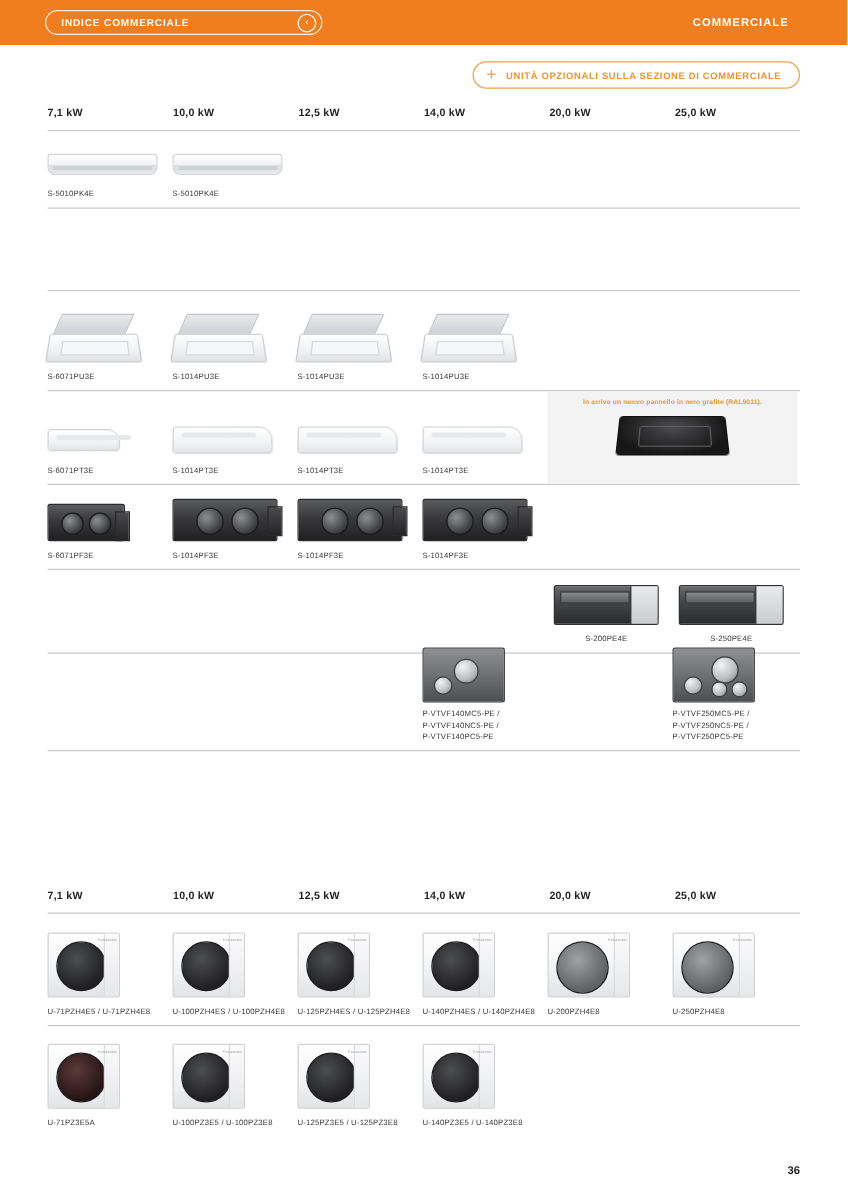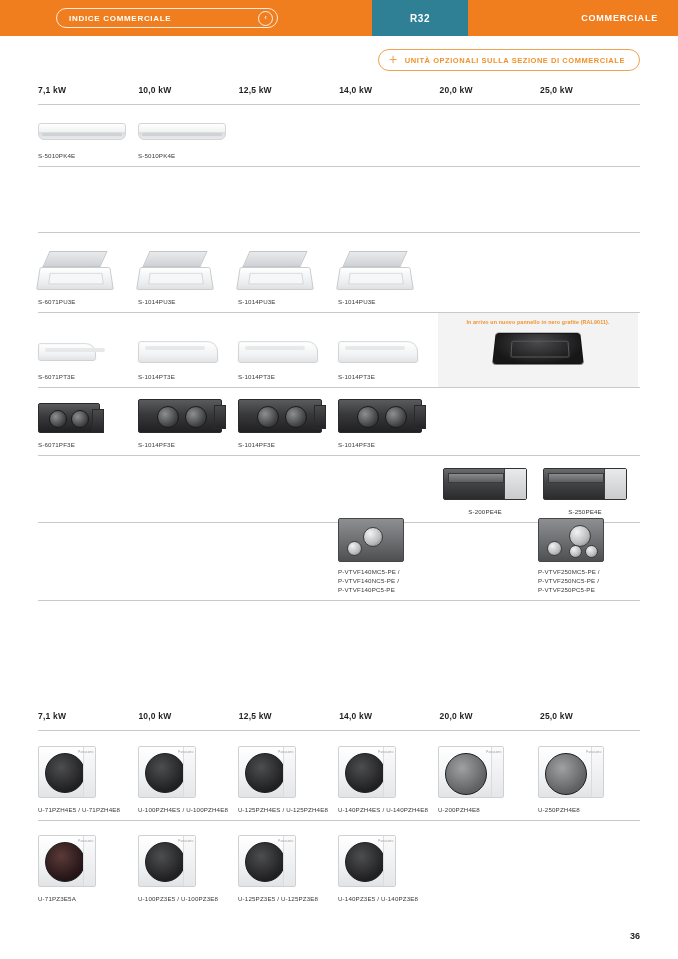--- a/index.html
+++ b/index.html
@@ -18,21 +18,21 @@
   .header {
     display: flex;
     height: 36px;
     width: 100%;
   }
   .header-left {
     background: #f07d1e;
     flex: 1 1 auto;
     display: flex;
     align-items: center;
-    padding-left: 56px;
+    padding-left: 36px;
     position: relative;
   }
   .index-pill {
     border: 1px solid rgba(255,255,255,0.85);
     border-radius: 12px;
     height: 20px;
     display: flex;
     align-items: center;
     padding: 0 4px 0 12px;
     gap: 10px;
@@ -58,21 +58,21 @@
     display: flex; align-items: center; justify-content: center;
     color: #fff;
     font-size: 10px;
     font-weight: bold;
     letter-spacing: 0.6px;
   }
   .header-right {
     background: #f07d1e;
     width: 210px;
     display: flex; align-items: center; justify-content: flex-end;
-    padding-right: 20px;
+    padding-right: 47px;
     color: #ffffff;
     font-size: 9px;
     font-weight: bold;
     letter-spacing: 0.8px;
   }
 
   
   .page {
     position: relative;
     padding: 0 38px;
@@ -329,21 +329,20 @@
 </head>
 <body>
 
 <div class="header">
   <div class="header-left">
     <div class="index-pill">
       <span class="label">INDICE COMMERCIALE</span>
       <span class="pill-chevron">‹</span>
     </div>
   </div>
-  <div class="header-r32">R32</div>
   <div class="header-right">COMMERCIALE</div>
 </div>
 
 <div class="page">
 
   <div class="opt-row">
     <div class="opt-btn">
       <span class="plus-ico">+</span>
       <span>UNITÀ OPZIONALI SULLA SEZIONE DI COMMERCIALE</span>
     </div>

